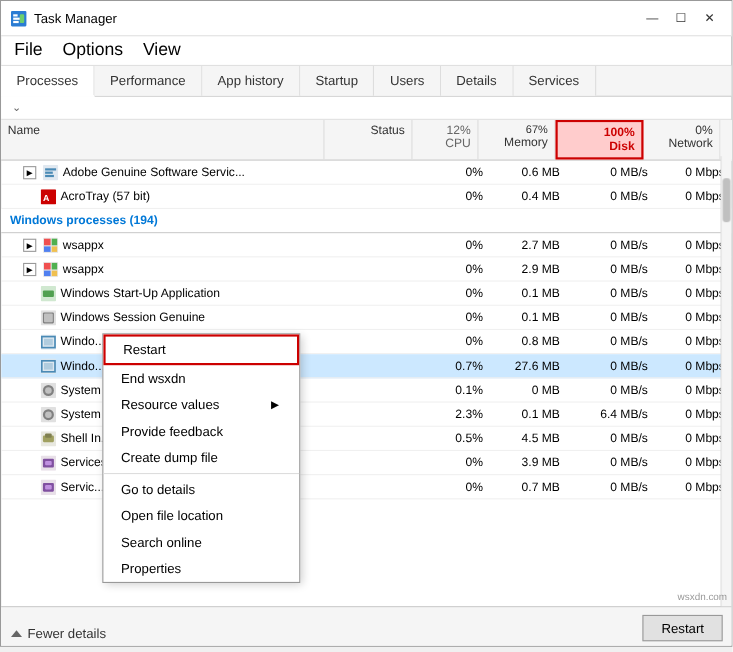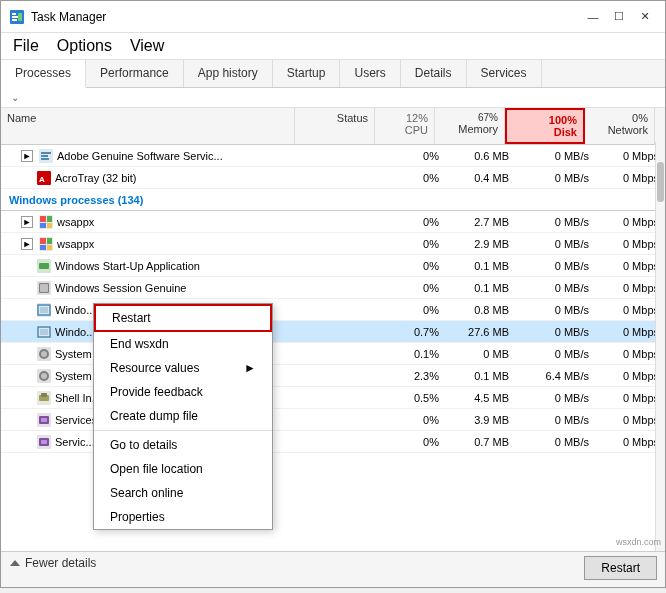--- a/index.html
+++ b/index.html
@@ -178,21 +178,21 @@
       color: #000;
       font-weight: normal;
     }
     .context-menu-divider {
       height: 1px;
       background: #ddd;
       margin: 2px 0;
     }
     .bottom-bar {
       display: flex;
-      align-items: flex-start;
+      align-items: flex-end;
       justify-content: space-between;
       padding: 4px 8px;
       border-top: 1px solid #ccc;
       background: #f5f5f5;
       height: 36px;
     }
     .fewer-details-btn {
       display: flex;
       align-items: center;
       gap: 4px;
@@ -304,31 +304,31 @@
         <div class="cell">0 MB/s</div>
         <div class="cell">0 Mbps</div>
       </div>
       <div class="table-row">
         <div class="cell name indented">
           <span style="width:12px; display:inline-block;"></span>
           <svg width="14" height="14" viewBox="0 0 14 14">
               <rect width="14" height="14" fill="#cc0000" rx="1"></rect>
               <text x="2" y="11" fill="#fff" font-size="8" font-weight="bold">A</text>
             </svg>
-          <span>AcroTray (32 bit)</span>
+          <span>AcroTray (57 bit)</span>
         </div>
         <div class="cell"></div>
         <div class="cell">0%</div>
         <div class="cell">0.4 MB</div>
         <div class="cell">0 MB/s</div>
         <div class="cell">0 Mbps</div>
       </div>
 
       <div class="table-row section-header">
-        <div class="cell name" style="grid-column: 1/-1; font-weight:bold; color:#0078d7;">Windows processes (134)</div>
+        <div class="cell name" style="grid-column: 1/-1; font-weight:bold; color:#0078d7;">Windows processes (194)</div>
       </div>
 
       <div class="table-row">
         <div class="cell name indented">
           <span class="expand-btn">►</span>
           <svg width="14" height="14" viewBox="0 0 14 14">
               <rect width="14" height="14" fill="#e8e8e8" rx="1"></rect>
               <rect x="1" y="1" width="6" height="6" fill="#f05050"></rect>
               <rect x="8" y="1" width="5" height="6" fill="#50b050"></rect>
               <rect x="1" y="8" width="6" height="5" fill="#5080f0"></rect>

